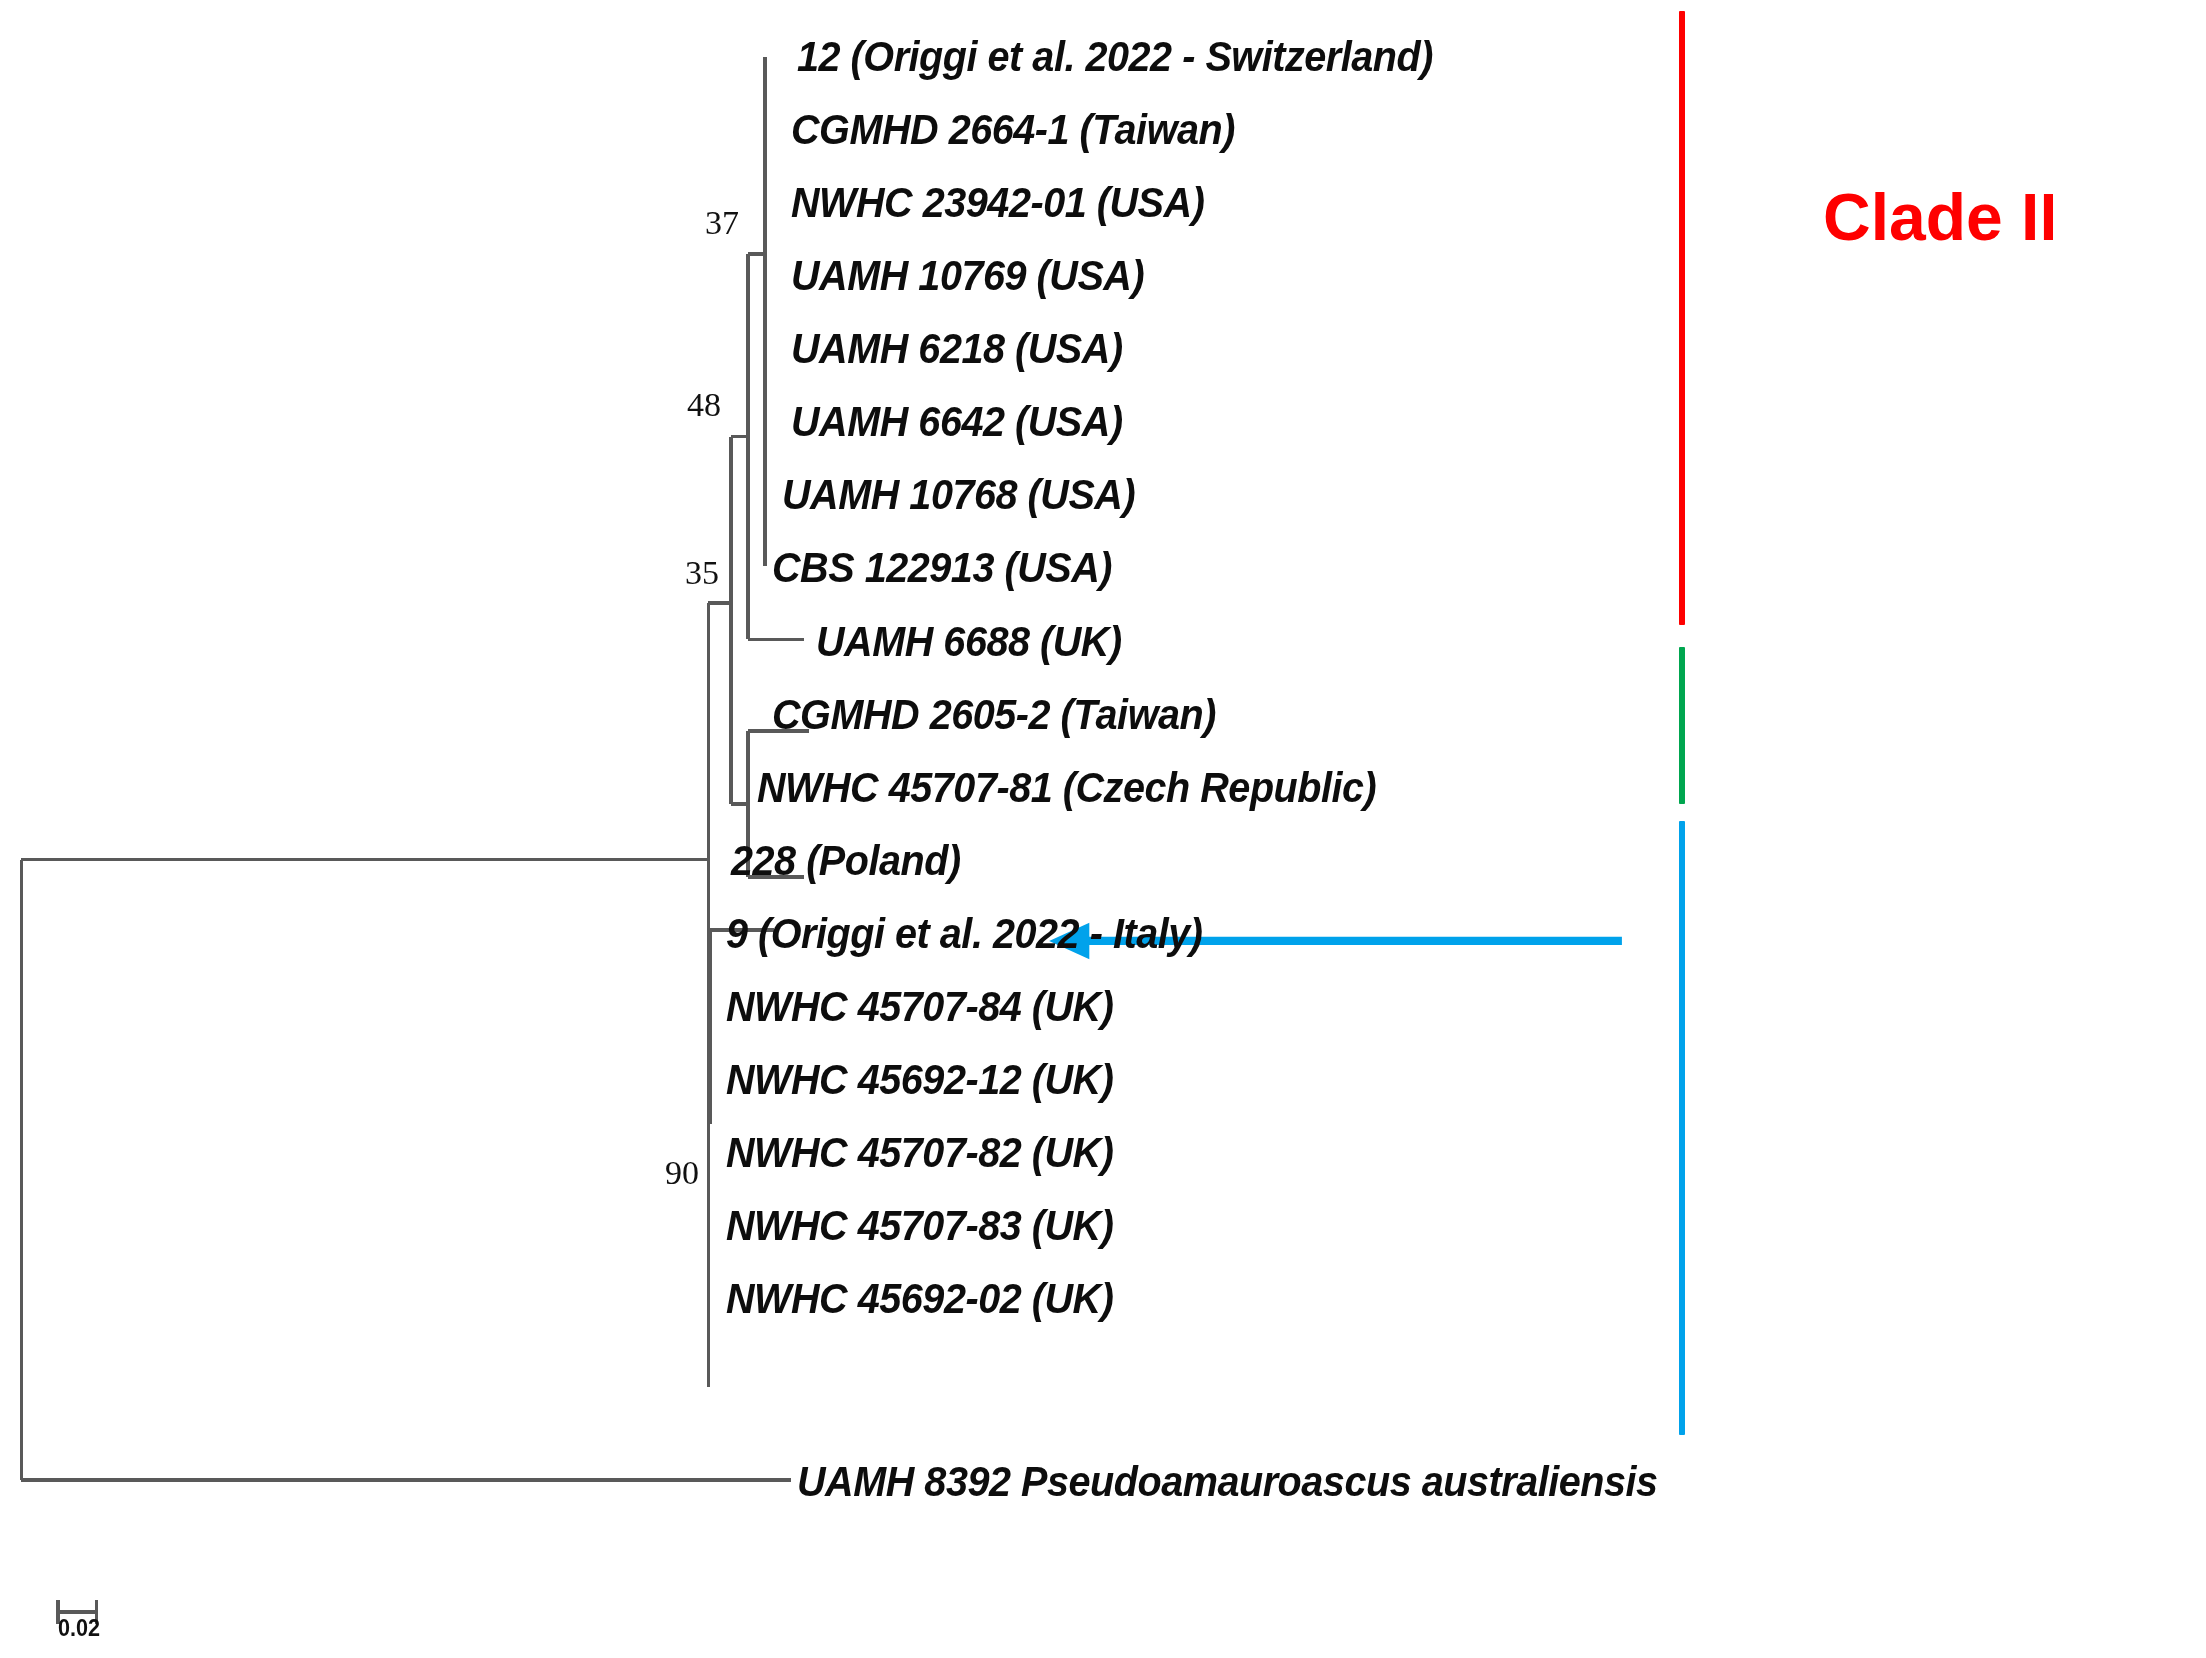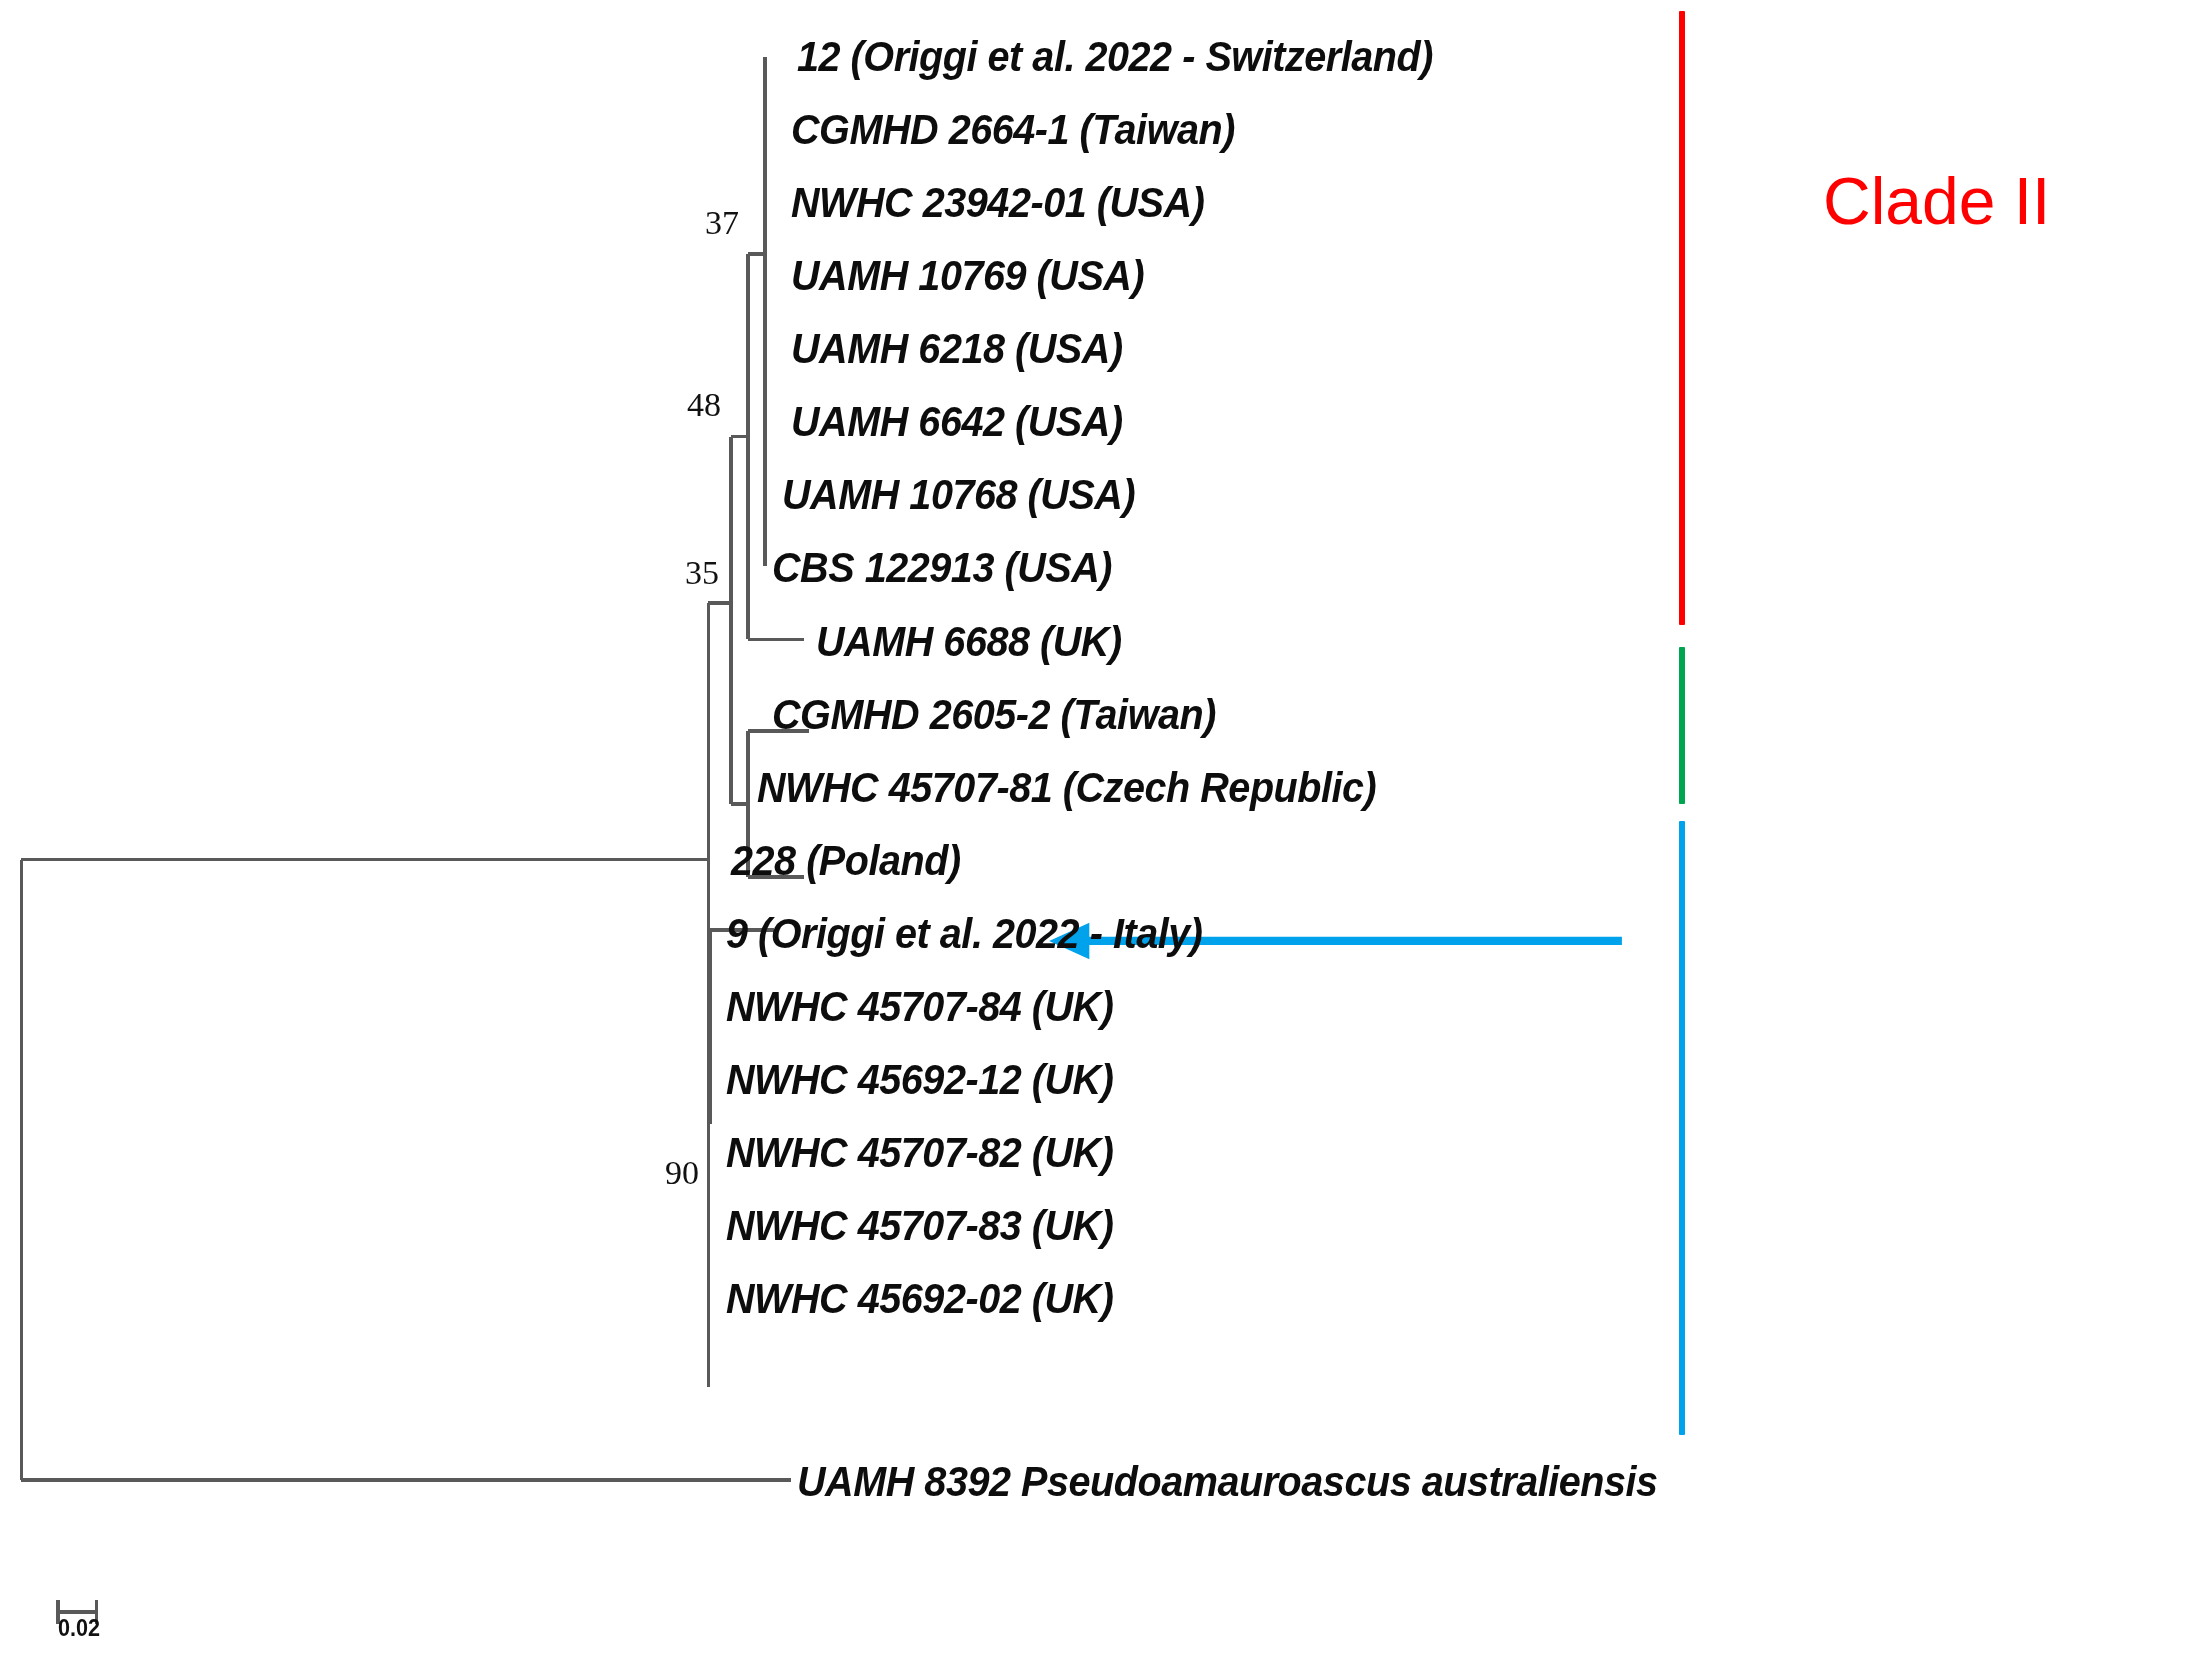--- a/index.html
+++ b/index.html
@@ -39,24 +39,25 @@
     position: absolute;
     font-family: "Liberation Serif", serif;
     font-size: 34px;
     line-height: 34px;
     color: #111111;
     white-space: nowrap;
   }
   .clade-label {
     position: absolute;
     font-family: "Liberation Sans", sans-serif;
-    font-weight: 400;
+    font-weight: 700;
     font-size: 66px;
     line-height: 71px;
     white-space: nowrap;
+    margin-top: 16px;
   }
   .clade-bar {
     position: absolute;
     width: 6.4px;
     border-radius: 0.9px;
   }
   .scale-text {
     position: absolute;
     font-family: "Liberation Sans", sans-serif;
     font-weight: 600;

